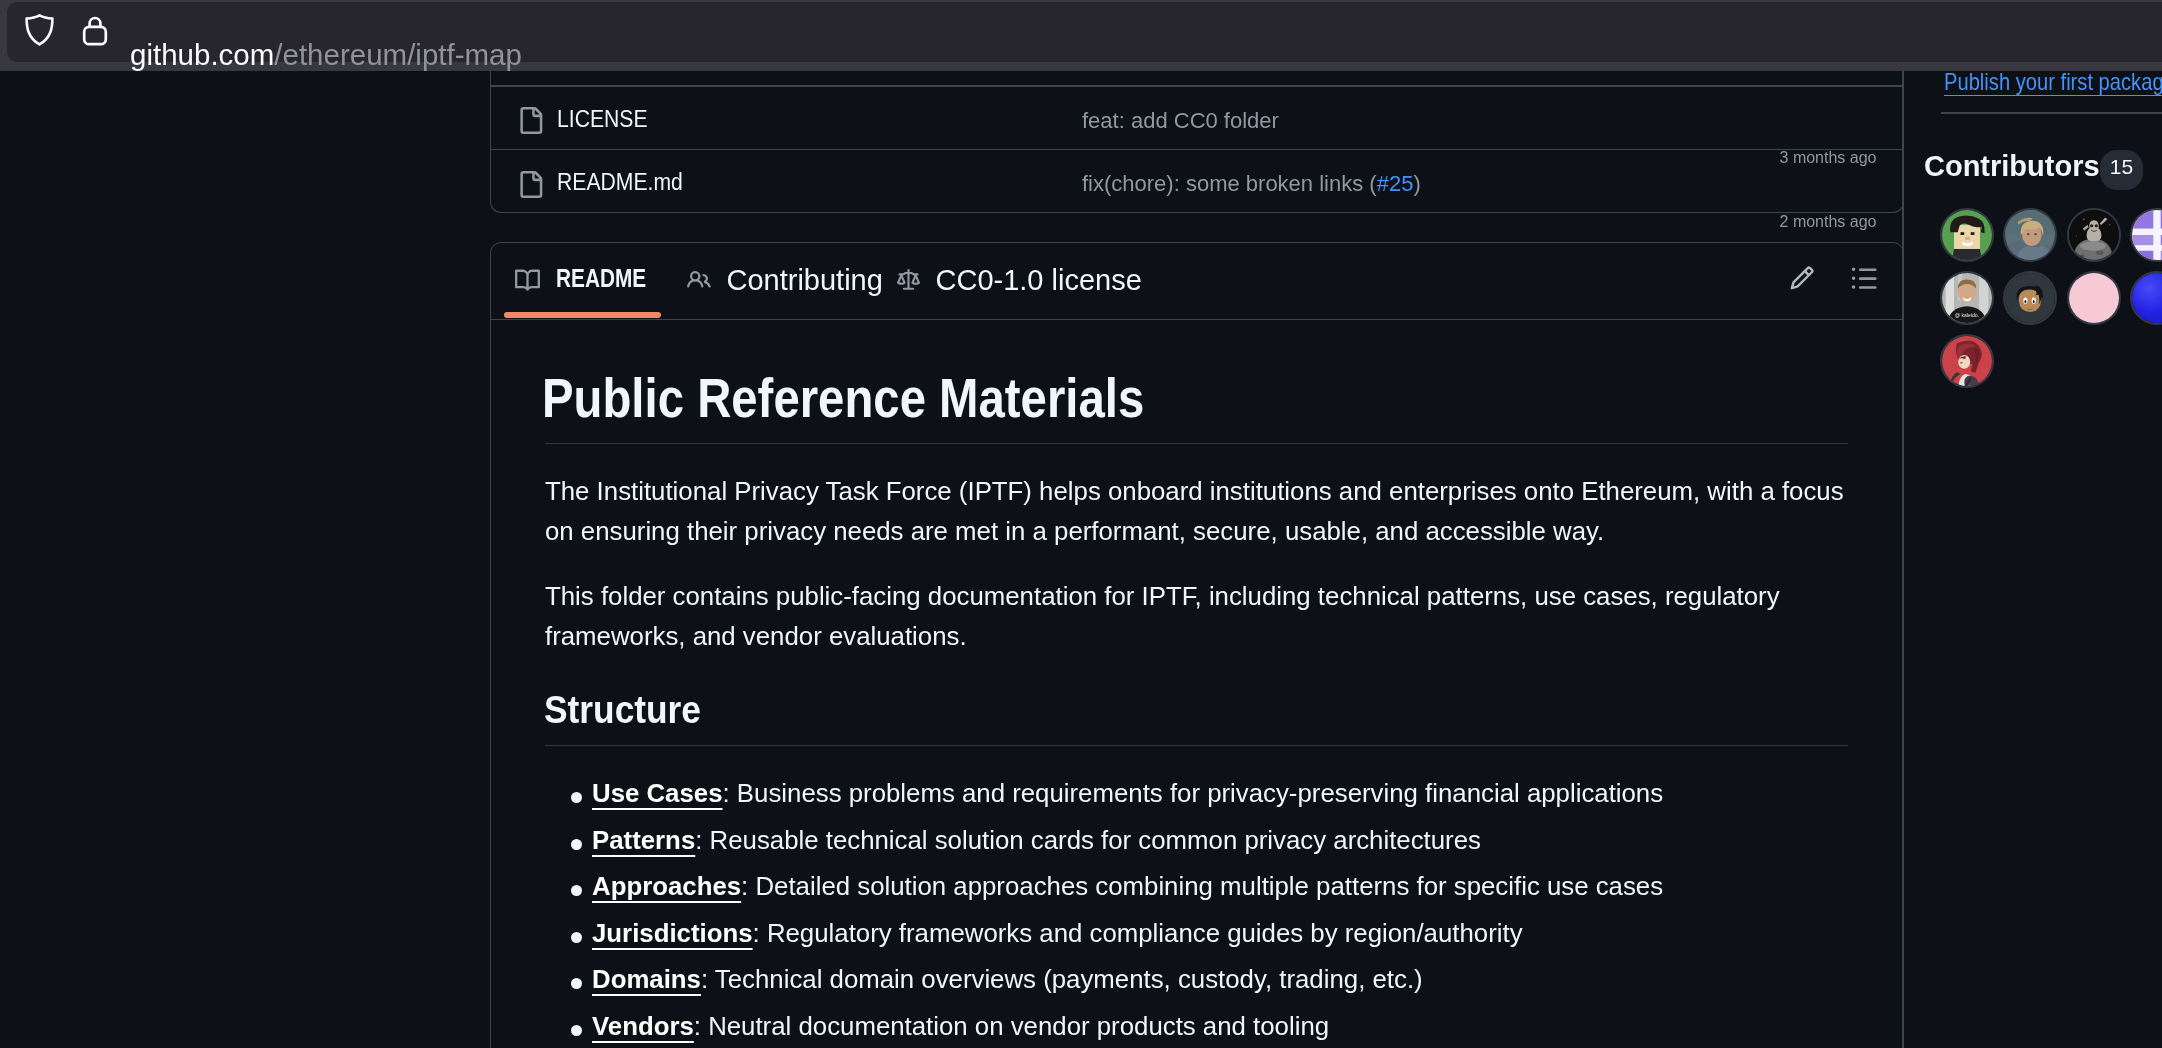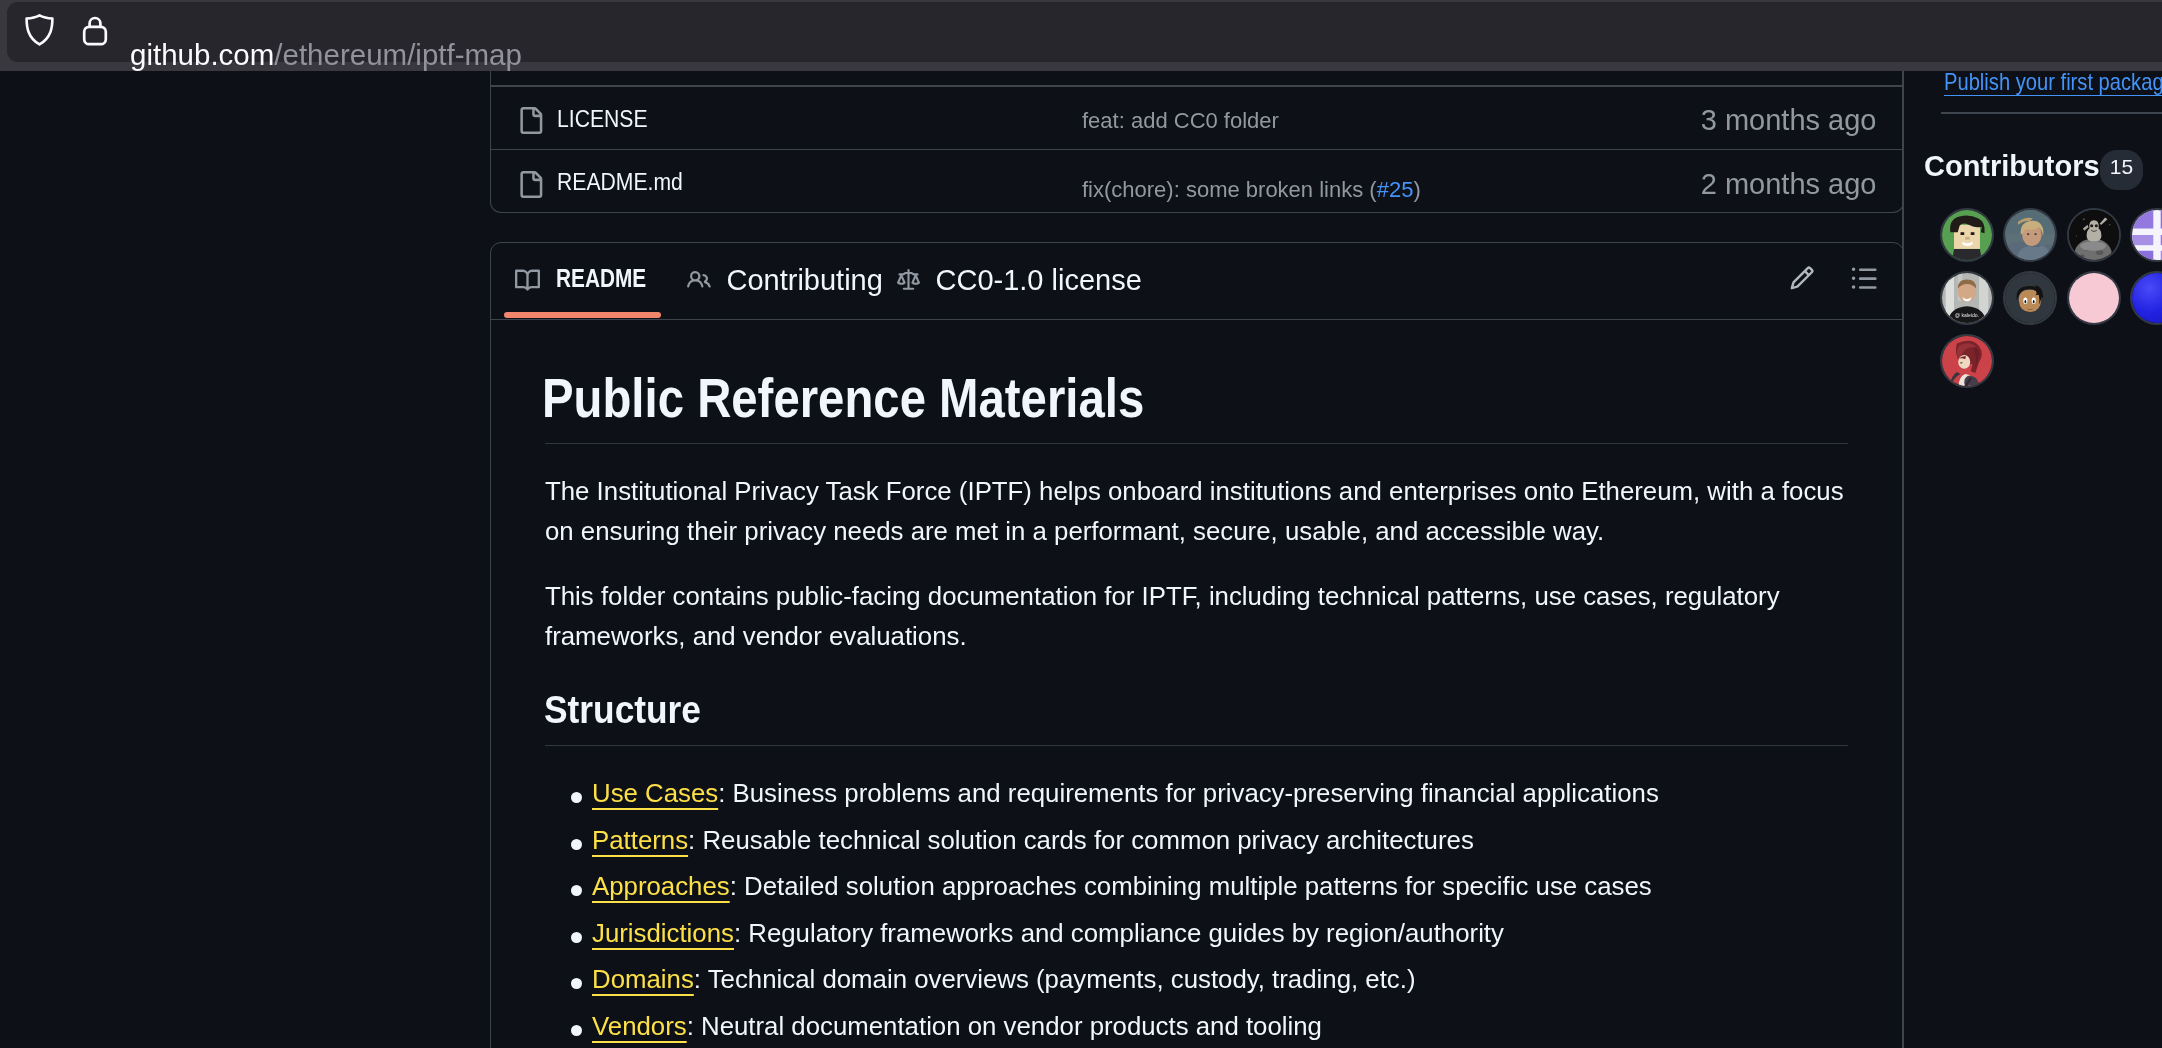--- a/index.html
+++ b/index.html
@@ -11,33 +11,33 @@
   #urlbar { position:absolute; left:7px; top:2px; width:2155px; height:60px; background:#27262c; border-radius:11px 0 0 11px; }
   #urltext { position:absolute; left:130px; top:0; height:58px; line-height:58px; font-size:29.5px; color:#fbfbfe;margin-top:26px; }
   #urltext .dim { color:#92929a; }
   
   .gbox { position:absolute; background:#0d1117; border:1.5px solid #3d444d; }
   #filebox { left:489.5px; top:71px; width:1414px; height:141.5px; border-top:none; border-radius:0 0 11px 11px;text-align:center; }
   #readmebox { left:489.5px; top:242px; width:1414px; height:850px; border-radius:11px; }
   .sep { position:absolute; left:0; width:100%; height:1.5px; background:#3d444d; }
   .fname { font-size:23px; color:#f0f6fc; line-height:30px; transform:scaleX(0.92); transform-origin:0 50%; }
   .fmsg { font-size:22px; color:#9198a1; line-height:30px; }
-  .fdate { font-size:29px; color:#9198a1; line-height:30px; }
+  .fdate { font-size:16px; color:#9198a1; line-height:30px;margin-top:38px; }
   .blue { color:#4493f8; }
   
   #tabhdr { position:absolute; left:0; top:0; width:100%; height:77px; border-bottom:1.5px solid #3d444d; }
   .tabtxt { position:absolute; font-size:29px; color:#f0f6fc; line-height:30px; }
   #active-underline { position:absolute; left:13px; top:69px; width:157px; height:5.5px; background:#f0876d; border-radius:3px; }
   
   .md div { position:absolute; white-space:nowrap; color:#f0f6fc; }
   .t { font-size:25.8px; line-height:40px; }
   #h1 { left:542px; top:369.5px; font-size:56px; font-weight:bold; line-height:56px; transform:scaleX(0.845); transform-origin:0 0; }
   #h2 { left:544px; top:686.8px; font-size:39.5px; font-weight:bold; line-height:44px; transform:scaleX(0.894); transform-origin:0 0; }
   .hrline { position:absolute; left:545px; width:1303px; height:1.5px; background:rgba(61,68,77,0.75); }
-  .md a { color:#fde047; font-weight:normal; text-decoration:underline; text-underline-offset:6px; text-decoration-thickness:2px; }
+  .md a { color:#ffffff; font-weight:bold; text-decoration:underline; text-underline-offset:6px; text-decoration-thickness:2px; }
   .bdot { position:absolute; width:11px; height:11px; border-radius:50%; background:#f0f6fc; }
   
   #sidebar-div { position:absolute; left:1902.2px; top:71px; width:1.5px; height:977px; background:#3d444d; }
   #publish { position:absolute; left:1944px; top:67.4px; width:219px; overflow:hidden; white-space:nowrap; font-size:24px; line-height:30px; }
   #publish span { display:inline-block; color:#4493f8; border-bottom:1.5px solid #4493f8; transform:scaleX(0.84); transform-origin:0 0; line-height:26px; }
   #side-hr { position:absolute; left:1941px; top:112px; width:221px; height:1.5px; background:#3d444d; }
   #contrib-h { position:absolute; left:1924px; top:150.6px; font-size:29px; font-weight:bold; color:#f0f6fc; line-height:31px; }
   #pill15 { position:absolute; left:2100px; top:150px; width:43px; height:40px; border-radius:17px; background:#262c36; color:#f0f6fc; font-size:21px; text-align:center; line-height:33px; }
   .av { position:absolute; width:54px; height:54px; border-radius:50%; overflow:hidden; border:2.5px solid #343a44; }
   .av svg { width:100%; height:100%; }
@@ -66,21 +66,21 @@
     <path d="M2 1.75C2 .784 2.784 0 3.75 0h6.586c.464 0 .909.184 1.237.513l2.914 2.914c.329.328.513.773.513 1.237v9.586A1.75 1.75 0 0 1 13.25 16h-9.5A1.75 1.75 0 0 1 2 14.25Zm1.75-.25a.25.25 0 0 0-.25.25v12.5c0 .138.112.25.25.25h9.5a.25.25 0 0 0 .25-.25V6h-2.75A1.75 1.75 0 0 1 9 4.25V1.5Zm6.75.062V4.25c0 .138.112.25.25.25h2.688l-.011-.013-2.914-2.914-.013-.011Z"></path>
   </svg>
   <div class="abs fname" style="left:66px;top:32.9px">LICENSE</div>
   <div class="abs fmsg" style="left:591.5px;top:34.5px">feat: add CC0 folder</div>
   <div class="abs fdate" style="right:26px;top:34px">3 months ago</div>
 
   <svg class="abs" style="left:26.5px;top:99.5px" width="27" height="27" viewBox="0 0 16 16" fill="#9198a1">
     <path d="M2 1.75C2 .784 2.784 0 3.75 0h6.586c.464 0 .909.184 1.237.513l2.914 2.914c.329.328.513.773.513 1.237v9.586A1.75 1.75 0 0 1 13.25 16h-9.5A1.75 1.75 0 0 1 2 14.25Zm1.75-.25a.25.25 0 0 0-.25.25v12.5c0 .138.112.25.25.25h9.5a.25.25 0 0 0 .25-.25V6h-2.75A1.75 1.75 0 0 1 9 4.25V1.5Zm6.75.062V4.25c0 .138.112.25.25.25h2.688l-.011-.013-2.914-2.914-.013-.011Z"></path>
   </svg>
   <div class="abs fname" style="left:66px;top:96.4px">README.md</div>
-  <div class="abs fmsg" style="left:591.5px;top:104px">fix(chore): some broken links (<span class="blue">#25</span>)</div>
+  <div class="abs fmsg" style="left:591.5px;top:98px">fix(chore): some broken links (<span class="blue">#25</span>)</div>
   <div class="abs fdate" style="right:26px;top:97.5px">2 months ago</div>
 </div>
 
 <div class="gbox" id="readmebox">
   <div id="tabhdr">
     <div id="active-underline"></div>
     <svg class="abs" style="left:24.5px;top:24.5px" width="25" height="25" viewBox="0 0 16 16" fill="#9198a1">
       <path d="M0 1.75A.75.75 0 0 1 .75 1h4.253c1.227 0 2.317.59 3 1.501A3.743 3.743 0 0 1 11.006 1h4.245a.75.75 0 0 1 .75.75v10.5a.75.75 0 0 1-.75.75h-4.507a2.25 2.25 0 0 0-1.591.659l-.622.621a.75.75 0 0 1-1.06 0l-.622-.621A2.25 2.25 0 0 0 5.258 13H.75a.75.75 0 0 1-.75-.75Zm7.251 10.324.004-5.073-.002-2.253A2.25 2.25 0 0 0 5.003 2.5H1.5v9h3.757a3.75 3.75 0 0 1 1.994.574ZM8.755 4.75l-.004 7.322a3.752 3.752 0 0 1 1.992-.572H14.5v-9h-3.495a2.25 2.25 0 0 0-2.25 2.25Z"></path>
     </svg>
     <div class="tabtxt" style="left:65px;top:20.2px;font-weight:bold;font-size:25px;transform:scaleX(0.832);transform-origin:0 50%">README</div>

